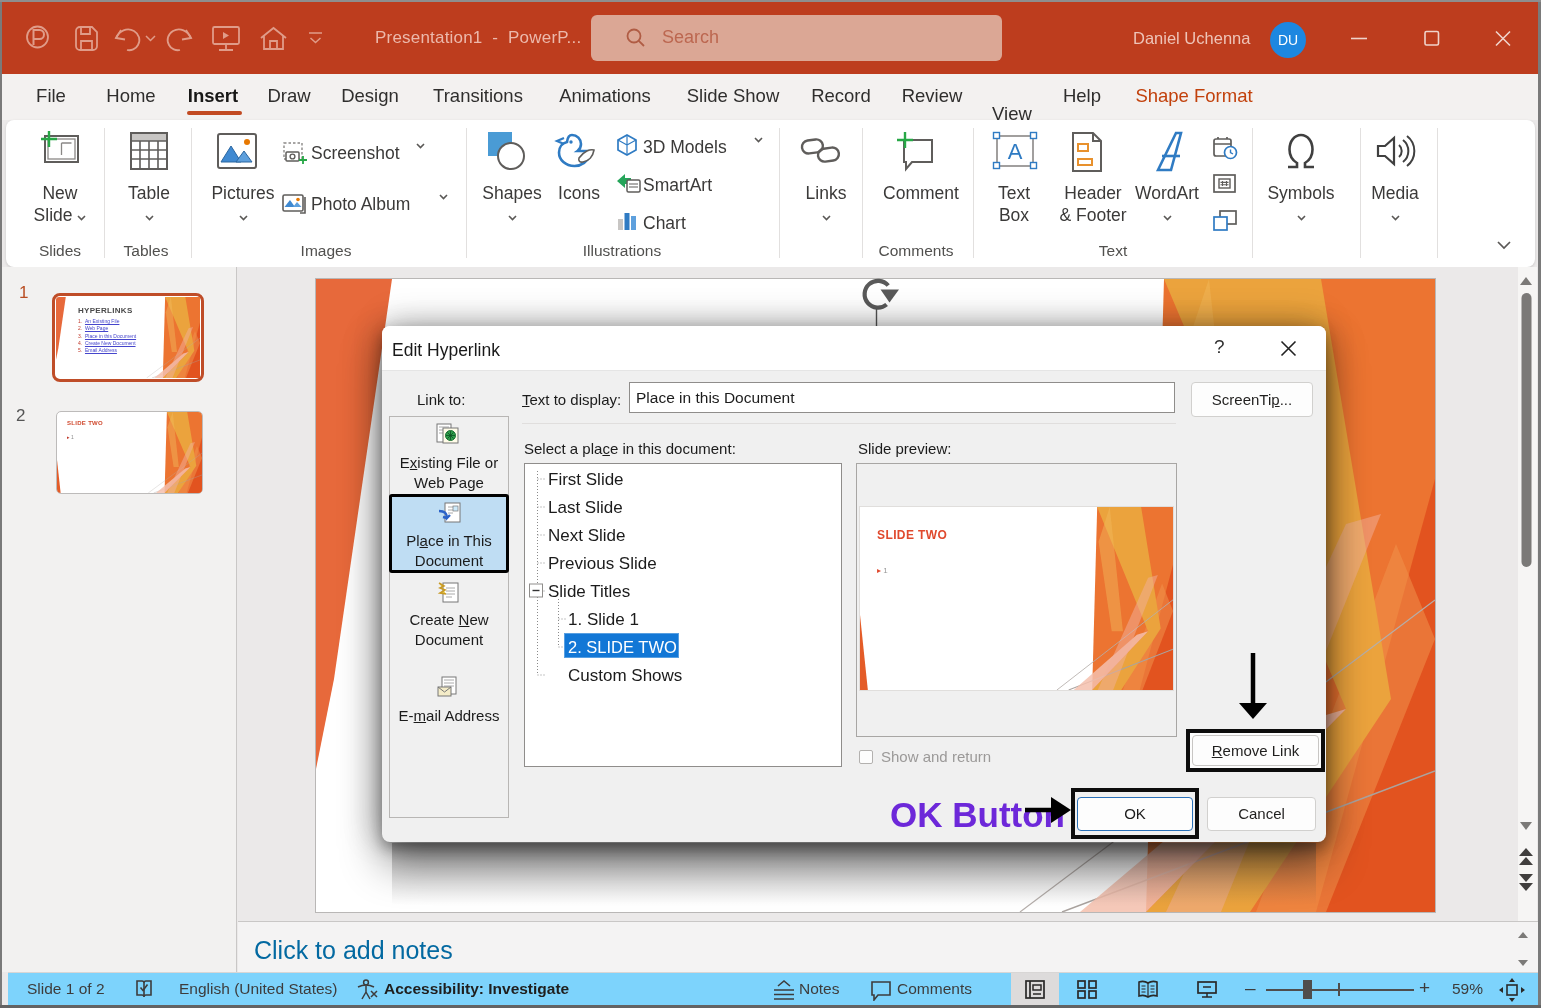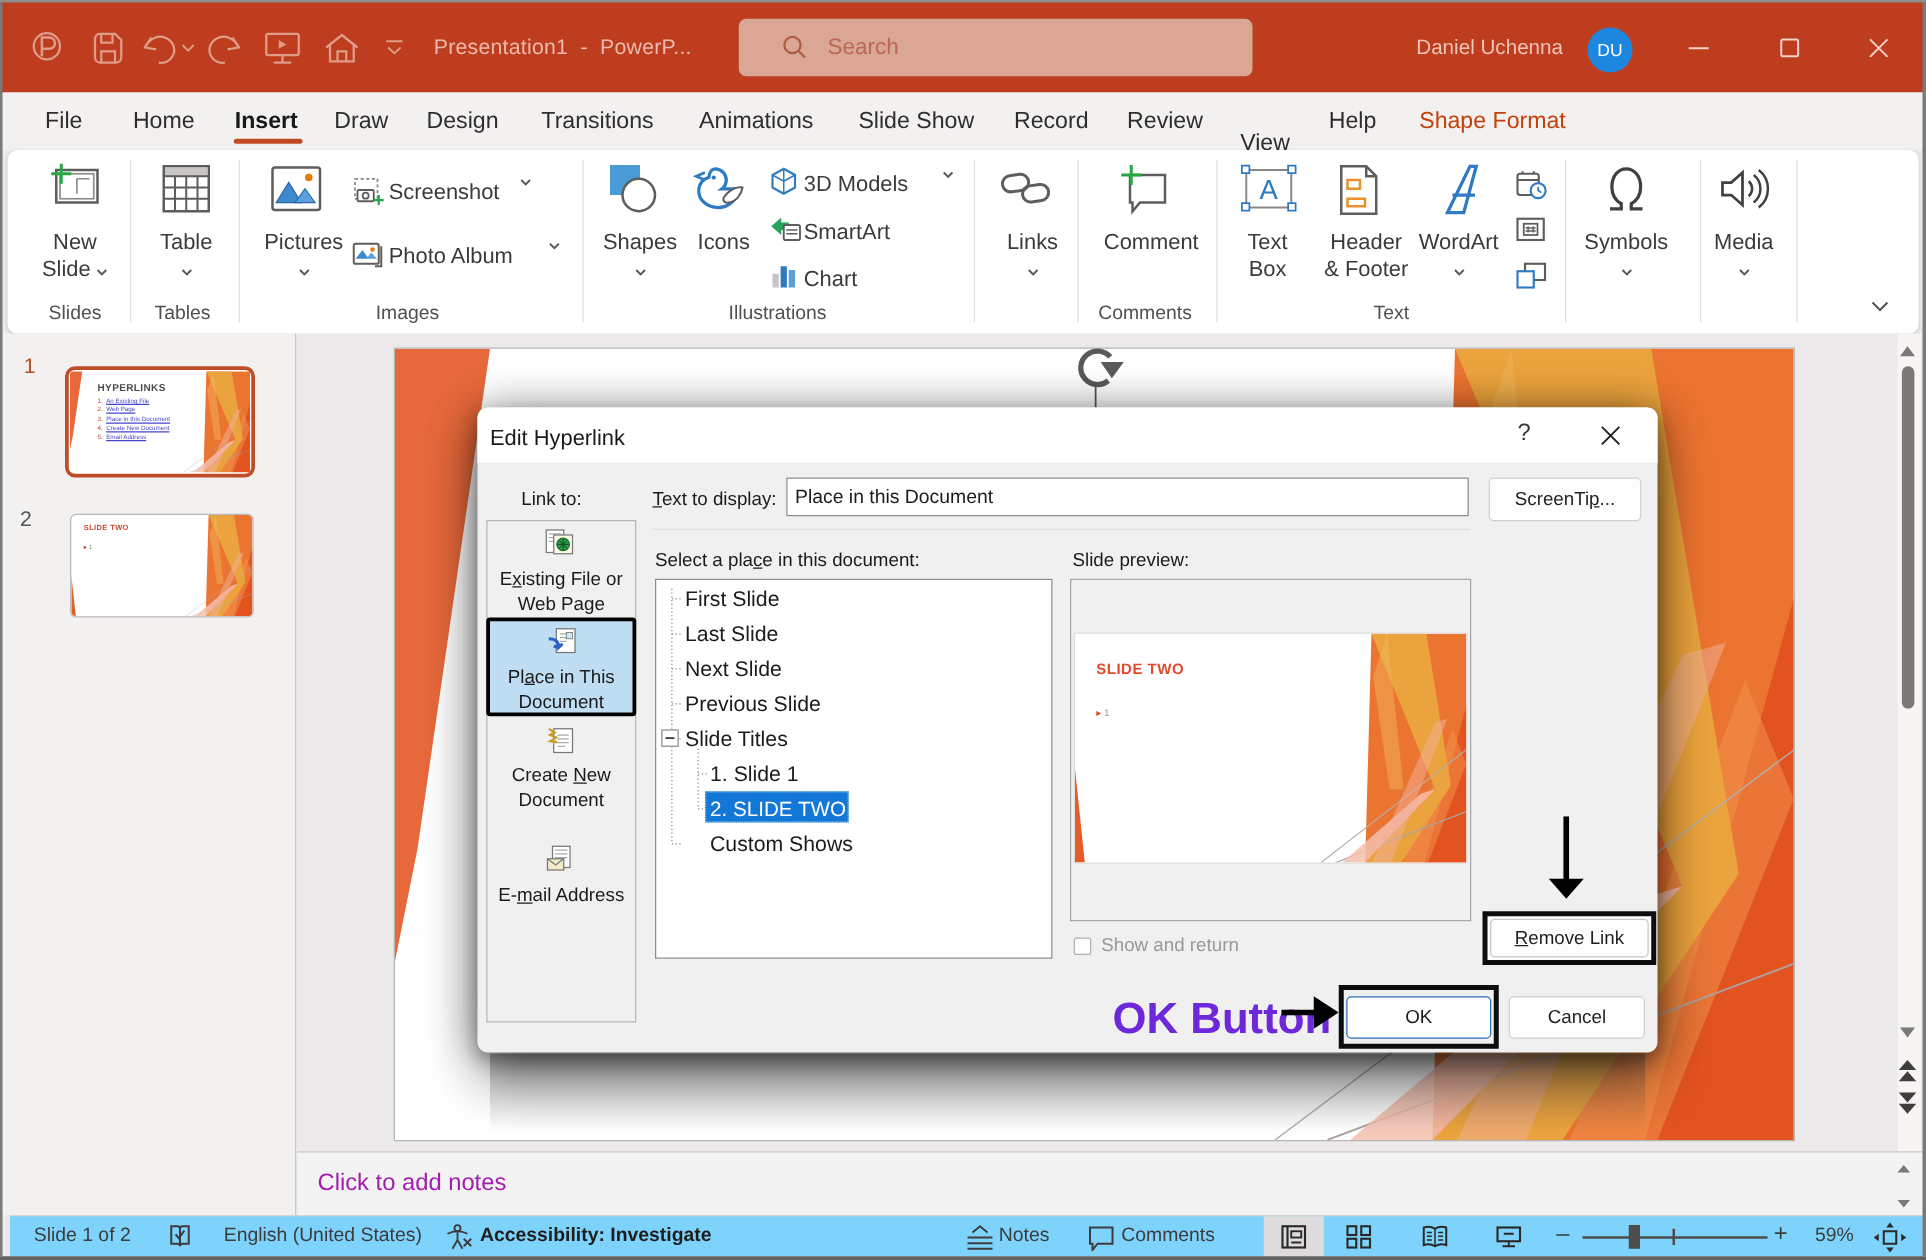--- a/index.html
+++ b/index.html
@@ -2,21 +2,21 @@
 <html><head>
 <meta charset="utf-8">
 <style>
   * { margin:0; padding:0; box-sizing:border-box; }
   html,body { width:1541px; height:1008px; overflow:hidden; }
   body { font-family:"Liberation Sans",sans-serif; position:relative; background:#ebe9e9; }
   .abs { position:absolute; }
 
   
   #titlebar { left:0; top:0; width:1541px; height:74px; background:#bd3d1e; }
-  .tbtxt { color:#ecb9ac; font-size:17px; letter-spacing:.2px; }
+  .tbtxt { color:#ecb9ac; font-size:17px; letter-spacing:.2px;margin-left:28px; }
 
   
   #tabrow { left:2px; top:74px; width:1537px; height:46px; background:#f3f1f0; }
   .tab { position:absolute; top:0; height:46px; line-height:44px; font-size:18.5px; color:#2f2e2d; text-align:center; }
 
   
   #ribbon { left:6px; top:120px; width:1529px; height:147px; background:#ffffff; border-radius:8px; box-shadow:0 1px 3px rgba(0,0,0,.14); }
   .rsep { position:absolute; top:8px; height:130px; width:1px; background:#e2e0df; }
   .rlabel { position:absolute; font-size:15.5px; color:#51504e; text-align:center; top:122px; }
   .rtxt { position:absolute; font-size:17.5px; color:#3b3a39; text-align:center; }
@@ -541,21 +541,21 @@
   <svg class="abs" style="left:643px;top:469px;" width="46" height="30" viewBox="0 0 46 30">
     <path d="M0 15 H28" stroke="#000" stroke-width="4.5"></path>
     <path d="M26 2 L46 15 L26 28 z" fill="#000"></path>
   </svg>
   <div class="abs" style="left:689px;top:462px;width:128px;height:51px;border:4.5px solid #0d0d0d;background:#f0f0f0;"></div>
   <div class="abs" style="left:695px;top:471px;width:116px;height:34px;background:#fdfdfd;border:1.5px solid #2970b8;border-radius:4px;font-size:15px;color:#1b1b1b;text-align:center;line-height:31px;">OK</div>
   <div class="btn" style="left:825px;top:471px;width:109px;height:34px;line-height:32px;">Cancel</div>
 </div>
 
 <div class="abs" id="notes">
-  <div class="abs" style="left:16px;top:14px;font-size:19px;color:#a21caf;">Click to add notes</div>
+  <div class="abs" style="left:16px;top:14px;font-size:25px;color:#0369a1;">Click to add notes</div>
   <svg class="abs" style="left:1278px;top:8px;" width="14" height="38" viewBox="0 0 14 38">
     <path d="M2 8 l5-6 5 6 z" fill="#7b7977"></path>
     <path d="M2 30 l5 6 5-6 z" fill="#7b7977"></path>
   </svg>
 </div>
 <div class="abs" id="statusbar">
   <div class="abs" style="left:19px;top:7px;">Slide 1 of 2</div>
   <svg class="abs" style="left:124px;top:6px;" width="24" height="22" viewBox="0 0 24 22">
     <path d="M5 2 h5 a2 2 0 0 1 2 2 v14 a2 2 0 0 0-2-2 H5 z M19 2 h-5 a2 2 0 0 0-2 2 v14 a2 2 0 0 1 2-2 h5 z" fill="none" stroke="#3d3c3c" stroke-width="1.6"></path>
     <path d="M8.5 8.5 l2.5 3 L15.5 5.5" stroke="#3d3c3c" stroke-width="1.6" fill="none"></path>

